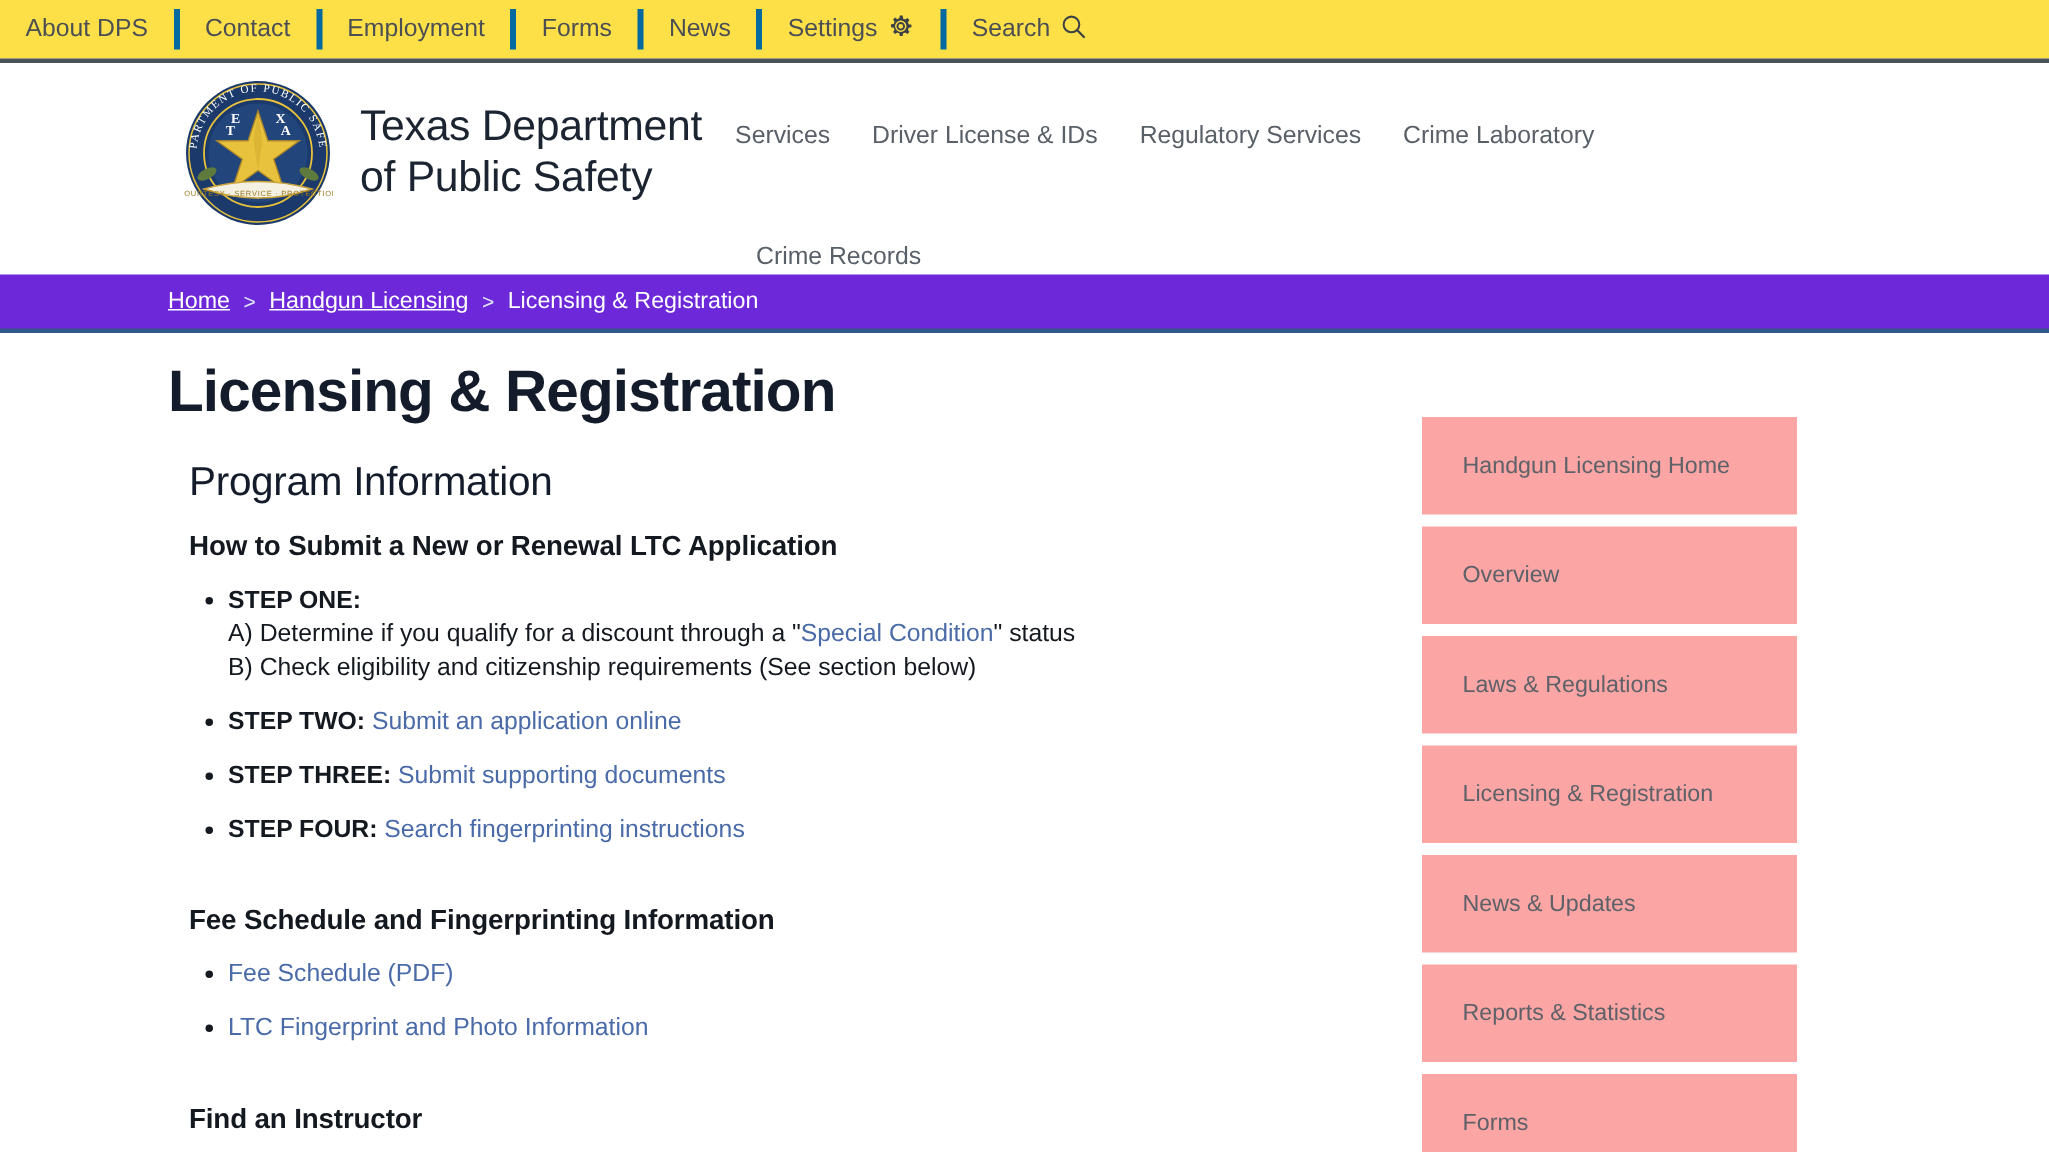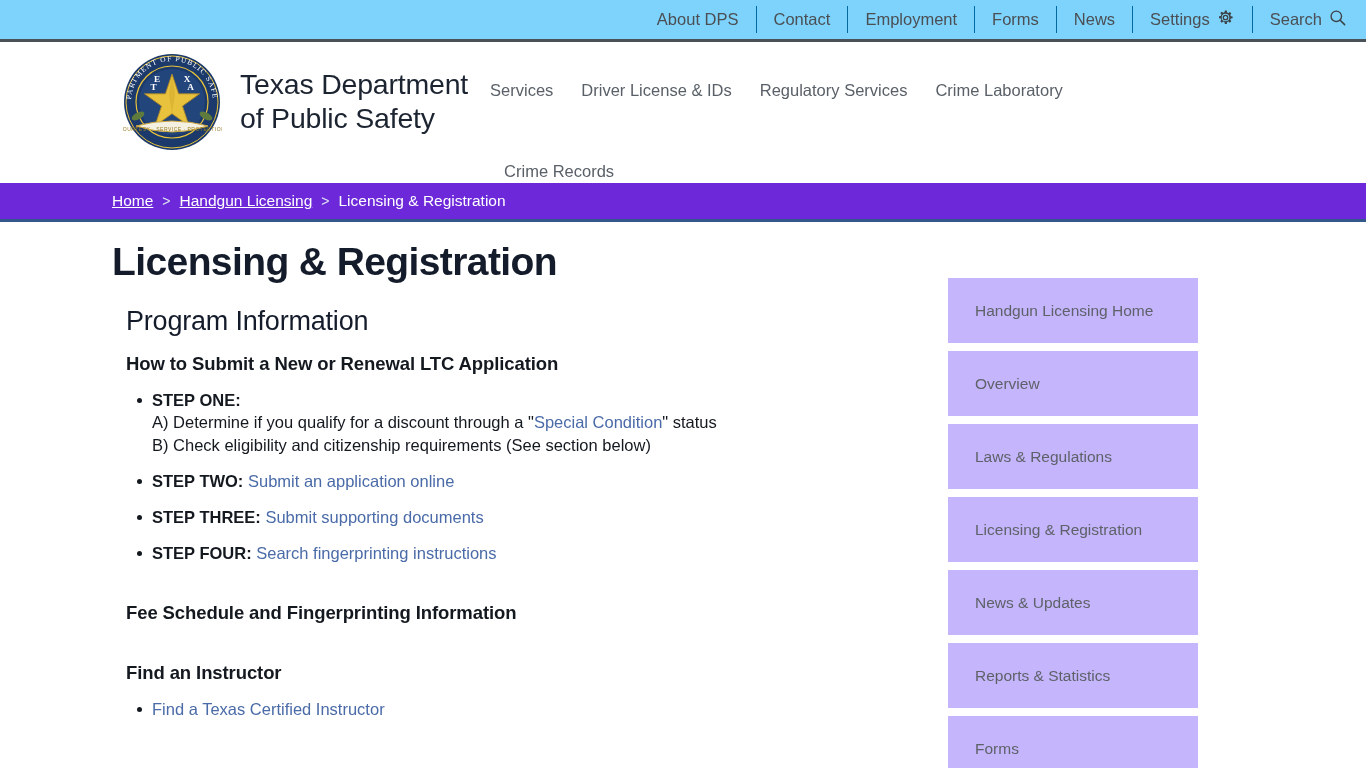--- a/index.html
+++ b/index.html
@@ -8,41 +8,40 @@
     width: 1366px;
     height: 768px;
     overflow: hidden;
     background: #ffffff;
     font-family: "Liberation Sans", sans-serif;
   }
 
   
   .utility-bar {
     height: 39px;
-    background: #7dd3fc;
-    display: flex;
-    align-items: center;
-    justify-content: flex-end;
+    background: #fde047;
+    display: flex;
+    align-items: center;
     padding-right: 2px;
   }
   .utility-list {
     display: flex;
     align-items: center;
     height: 27px;
   }
   .utility-item {
     display: flex;
     align-items: center;
     gap: 6px;
     padding: 0 17px;
     height: 27px;
     font-size: 16.5px;
     color: #4b4f54;
     white-space: nowrap;
-    border-left: 1px solid #0369a1;
+    border-left: 4px solid #0369a1;
     cursor: pointer;
   }
   .utility-item:first-child { border-left: none; }
 
   .gear-icon { display: block; }
   .search-icon { display: block; }
 
   .header-rule {
     height: 3px;
     background: #4a5258;
@@ -179,21 +178,21 @@
   .step-label { font-weight: 700; }
   a.link {
     color: #4a6ba8;
     text-decoration: none;
     cursor: pointer;
   }
   .quote { color: #14181f; }
 
   
   .aside-item {
-    background: #c4b5fd;
+    background: #fca5a5;
     height: 65px;
     display: flex;
     align-items: center;
     padding-left: 27px;
     margin-bottom: 8px;
     font-size: 15.5px;
     color: #5e6268;
     cursor: pointer;
     white-space: nowrap;
   }
@@ -316,20 +315,28 @@
         <span class="step-label">STEP THREE:</span>
         <a class="link">Submit supporting documents</a>
       </li>
       <li>
         <span class="step-label">STEP FOUR:</span>
         <a class="link">Search fingerprinting instructions</a>
       </li>
     </ul>
 
     <h3 class="sub-title spaced">Fee Schedule and Fingerprinting Information</h3>
+    <ul class="bullets">
+      <li>
+        <a class="link">Fee Schedule (PDF)</a>
+      </li>
+      <li>
+        <a class="link">LTC Fingerprint and Photo Information</a>
+      </li>
+    </ul>
 
     <h3 class="sub-title spaced">Find an Instructor</h3>
     <ul class="bullets">
       <li>
         <a class="link">Find a Texas Certified Instructor</a>
       </li>
     </ul>
 
   </div>
 

